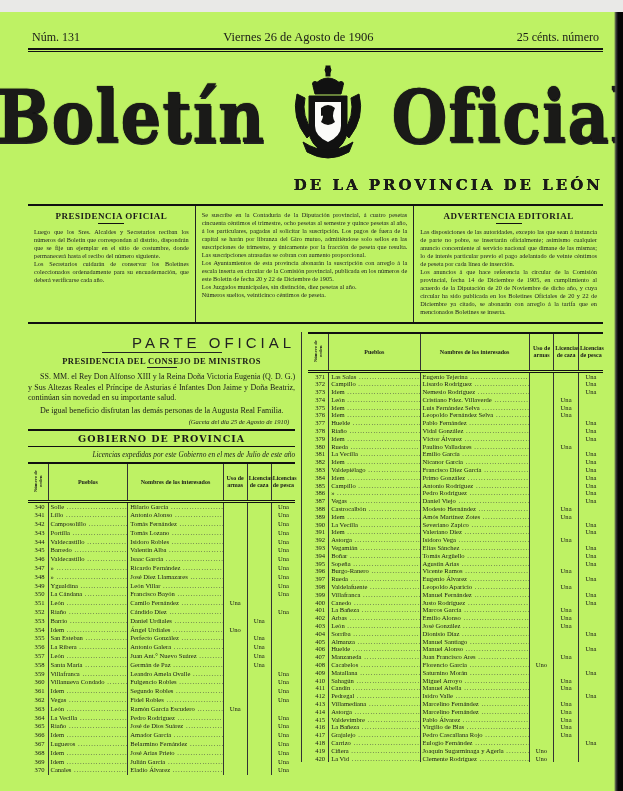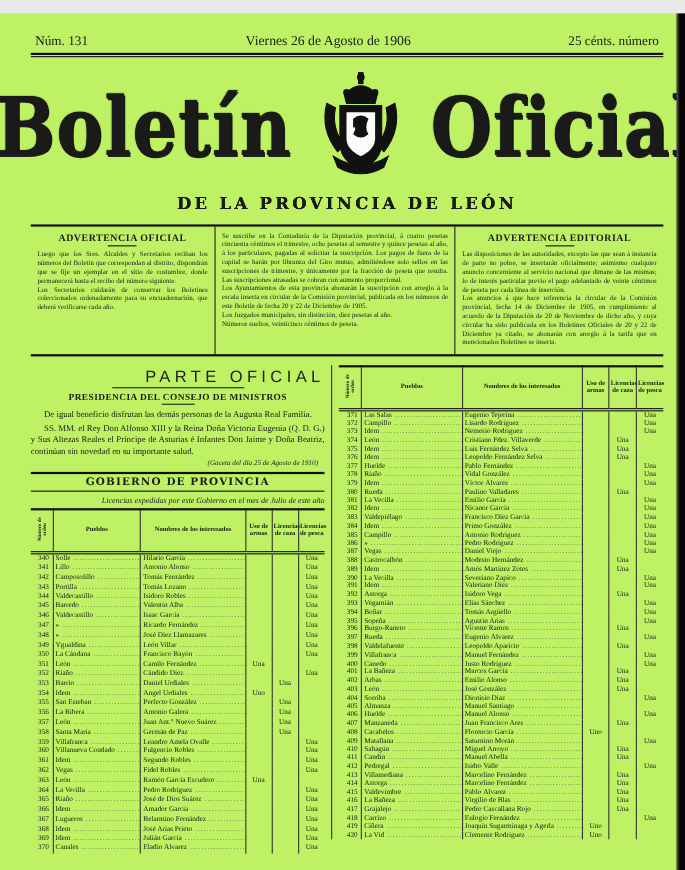--- a/index.html
+++ b/index.html
@@ -20,21 +20,21 @@
   .dateline .mid { font-size:12.5px; }
   .rule-heavy { border-top:2px solid #111; border-bottom:1px solid #111; height:4px; }
 
   
   .masthead { display:flex; align-items:center; justify-content:center; gap:20px; margin-top:10px; height:108px; }
   .mast-word {
     font-family:"DejaVu Serif", serif; font-weight:bold; font-size:64px; letter-spacing:1px;
     transform:scaleY(1.15); text-shadow:0 0 1px #000, 1px 1px 0 #222;
   }
   .crest { width:86px; height:104px; flex:0 0 auto; }
-  .mast-sub { text-align:center; font-weight:bold; font-size:15px; letter-spacing:3px; margin-top:6px;
+  .mast-sub { text-align:right; font-weight:bold; font-size:15px; letter-spacing:3px; margin-top:6px;
     font-family:"DejaVu Serif", serif; text-shadow:0 0 .6px #000; }
 
   
   .notices { display:flex; margin-top:10px; border-top:2px solid #111; border-bottom:2px solid #111; }
   .notice { padding:5px 6px 6px 6px; }
   .notice + .notice { border-left:1px solid #222; }
   .n-left  { width:29%; }
   .n-mid   { width:38%; }
   .n-right { width:33%; }
   .notice h3 { text-align:center; font-size:9px; letter-spacing:.5px; font-weight:bold; margin-bottom:2px; }
@@ -107,21 +107,21 @@
             <path d="M18 78 q25 16 50 0 l-4 10 q-21 12 -42 0 Z"></path>
           </g>
         </svg>
       </span>
       <span class="mast-word">Oficial</span>
     </div>
     <div class="mast-sub">DE LA PROVINCIA DE LEÓN</div>
 
     <div class="notices">
       <div class="notice n-left">
-        <h3>ADVERTENCIA OFICIAL</h3>
+        <h3>PRESIDENCIA OFICIAL</h3>
         <div class="tdash"></div>
         <div class="body">Luego que los Sres. Alcaldes y Secretarios reciban los números del Boletín que correspondan al distrito, dispondrán que se fije un ejemplar en el sitio de costumbre, donde permanecerá hasta el recibo del número siguiente.
 Los Secretarios cuidarán de conservar los Boletines coleccionados ordenadamente para su encuadernación, que deberá verificarse cada año.</div>
       </div>
       <div class="notice n-mid">
         <div class="body">Se suscribe en la Contaduría de la Diputación provincial, á cuatro pesetas cincuenta céntimos el trimestre, ocho pesetas al semestre y quince pesetas al año, á los particulares, pagadas al solicitar la suscripción. Los pagos de fuera de la capital se harán por libranza del Giro mutuo, admitiéndose solo sellos en las suscripciones de trimestre, y únicamente por la fracción de peseta que resulta. Las suscripciones atrasadas se cobran con aumento proporcional.
 Los Ayuntamientos de esta provincia abonarán la suscripción con arreglo á la escala inserta en circular de la Comisión provincial, publicada en los números de este Boletín de fecha 20 y 22 de Diciembre de 1905.
 Los Juzgados municipales, sin distinción, diez pesetas al año.
 Números sueltos, veinticinco céntimos de peseta.</div>
       </div>
@@ -133,22 +133,22 @@
       </div>
     </div>
 
     <div class="cols">
 
       <div class="col-l">
         <div class="po-title">PARTE OFICIAL</div>
         <div class="po-rule"></div>
         <div class="po-sub">PRESIDENCIA DEL CONSEJO DE MINISTROS</div>
         <div class="po-sub-rule"></div>
+        <p class="po-para">SS. MM. el Rey Don Alfonso XIII y la Reina Doña Victoria Eugenia (Q. D. G.) y Sus Altezas Reales el Príncipe de Asturias é Infantes Don Jaime y Doña Beatriz, continúan sin novedad en su importante salud.</p>
         <p class="po-para">De igual beneficio disfrutan las demás personas de la Augusta Real Familia.</p>
-        <p class="po-para">SS. MM. el Rey Don Alfonso XIII y la Reina Doña Victoria Eugenia (Q. D. G.) y Sus Altezas Reales el Príncipe de Asturias é Infantes Don Jaime y Doña Beatriz, continúan sin novedad en su importante salud.</p>
         <div class="po-src">(Gaceta del día 25 de Agosto de 1910)</div>
 
         <div class="gob-band">GOBIERNO DE PROVINCIA</div>
         <div class="caption">Licencias expedidas por este Gobierno en el mes de Julio de este año</div>
 
         <table class="lic tbl-left">
           <colgroup>
               <col class="w-num">
               <col class="w-pue">
               <col class="w-nom">

